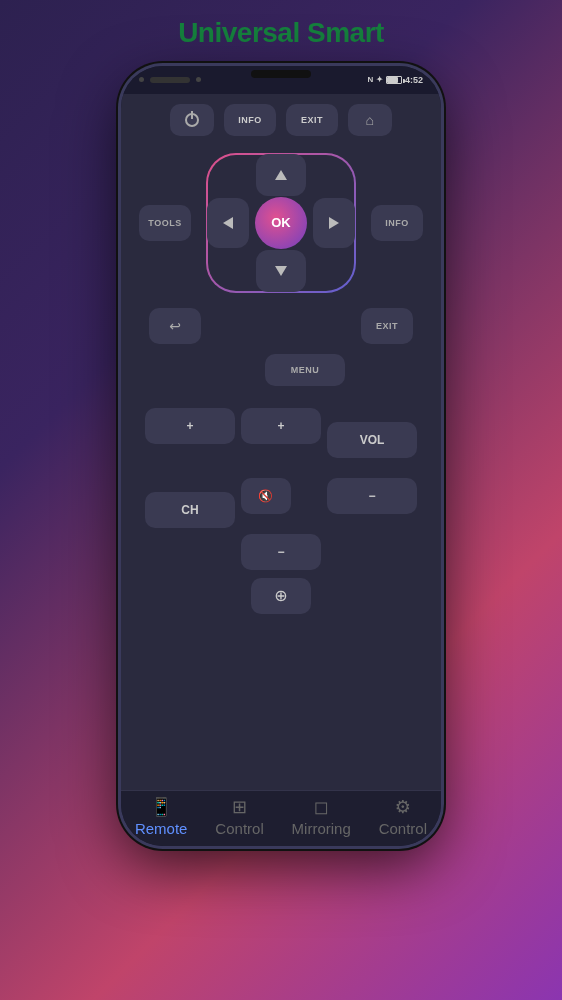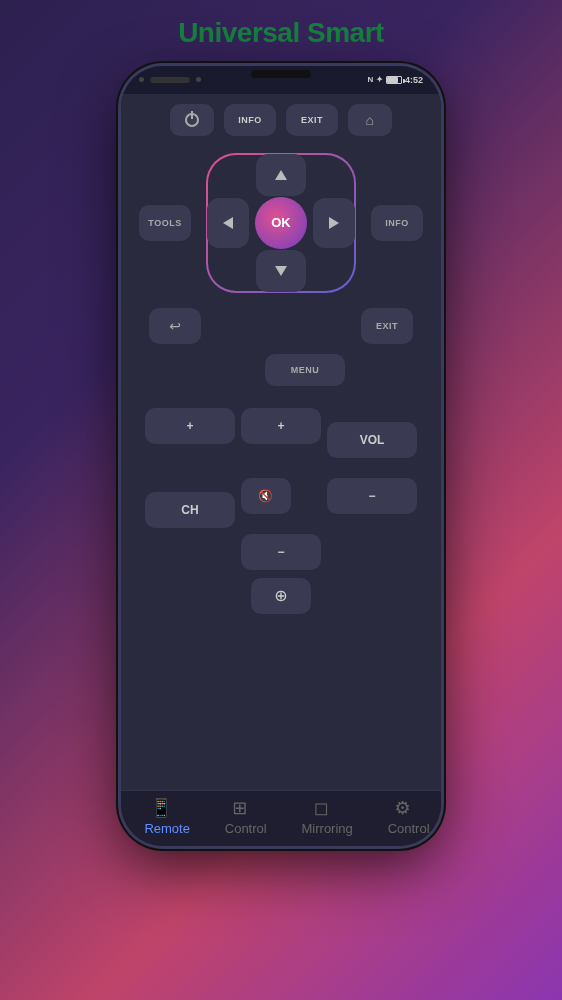--- a/index.html
+++ b/index.html
@@ -464,23 +464,22 @@
       cursor: pointer;
       padding: 4px 10px;
     }
 
     .nav-icon {
       font-size: 18px;
       color: #666;
     }
 
     .nav-label {
-      font-size: 13px;
+      font-size: 15px;
       color: #666;
-      margin-left: 12px;
     }
 
     .nav-item.active .nav-icon,
     .nav-item.active .nav-label {
       color: #6090ff;
     }
 
     
     .notch-area {
       display: flex;

